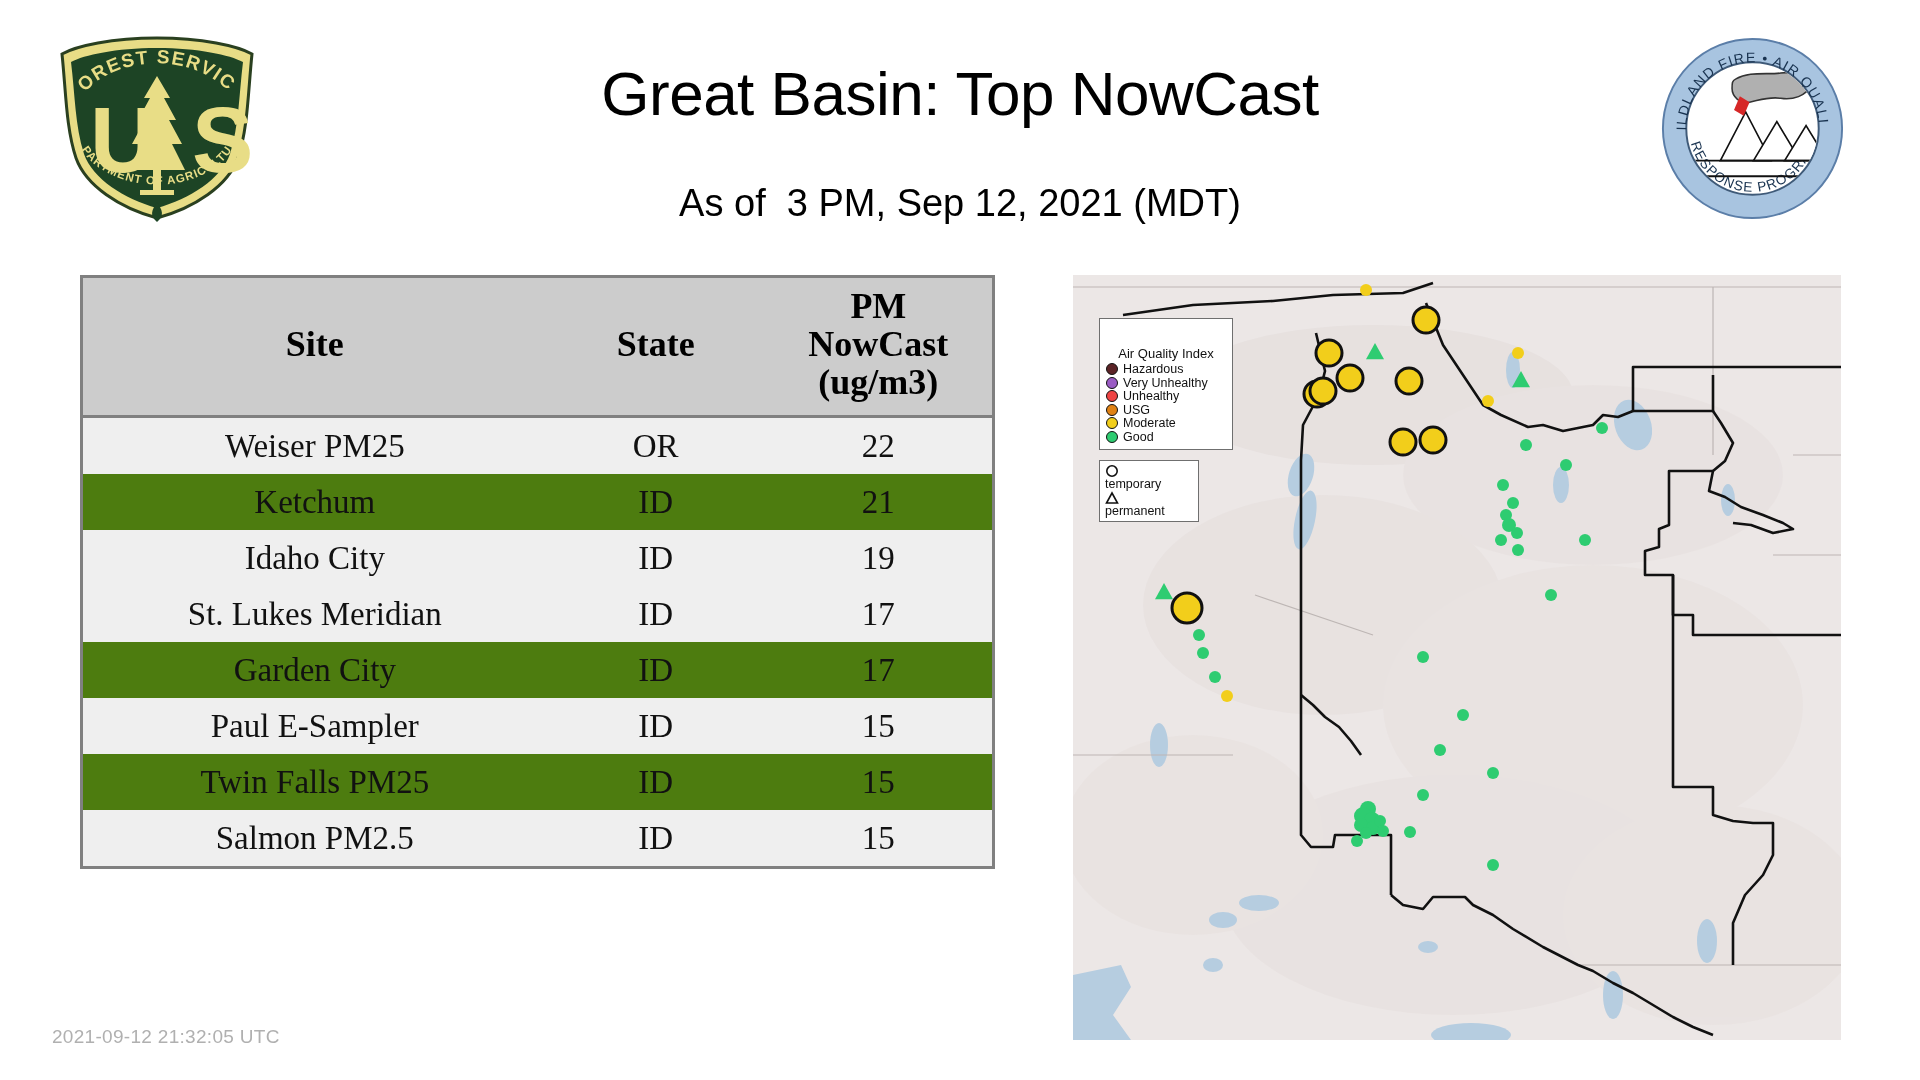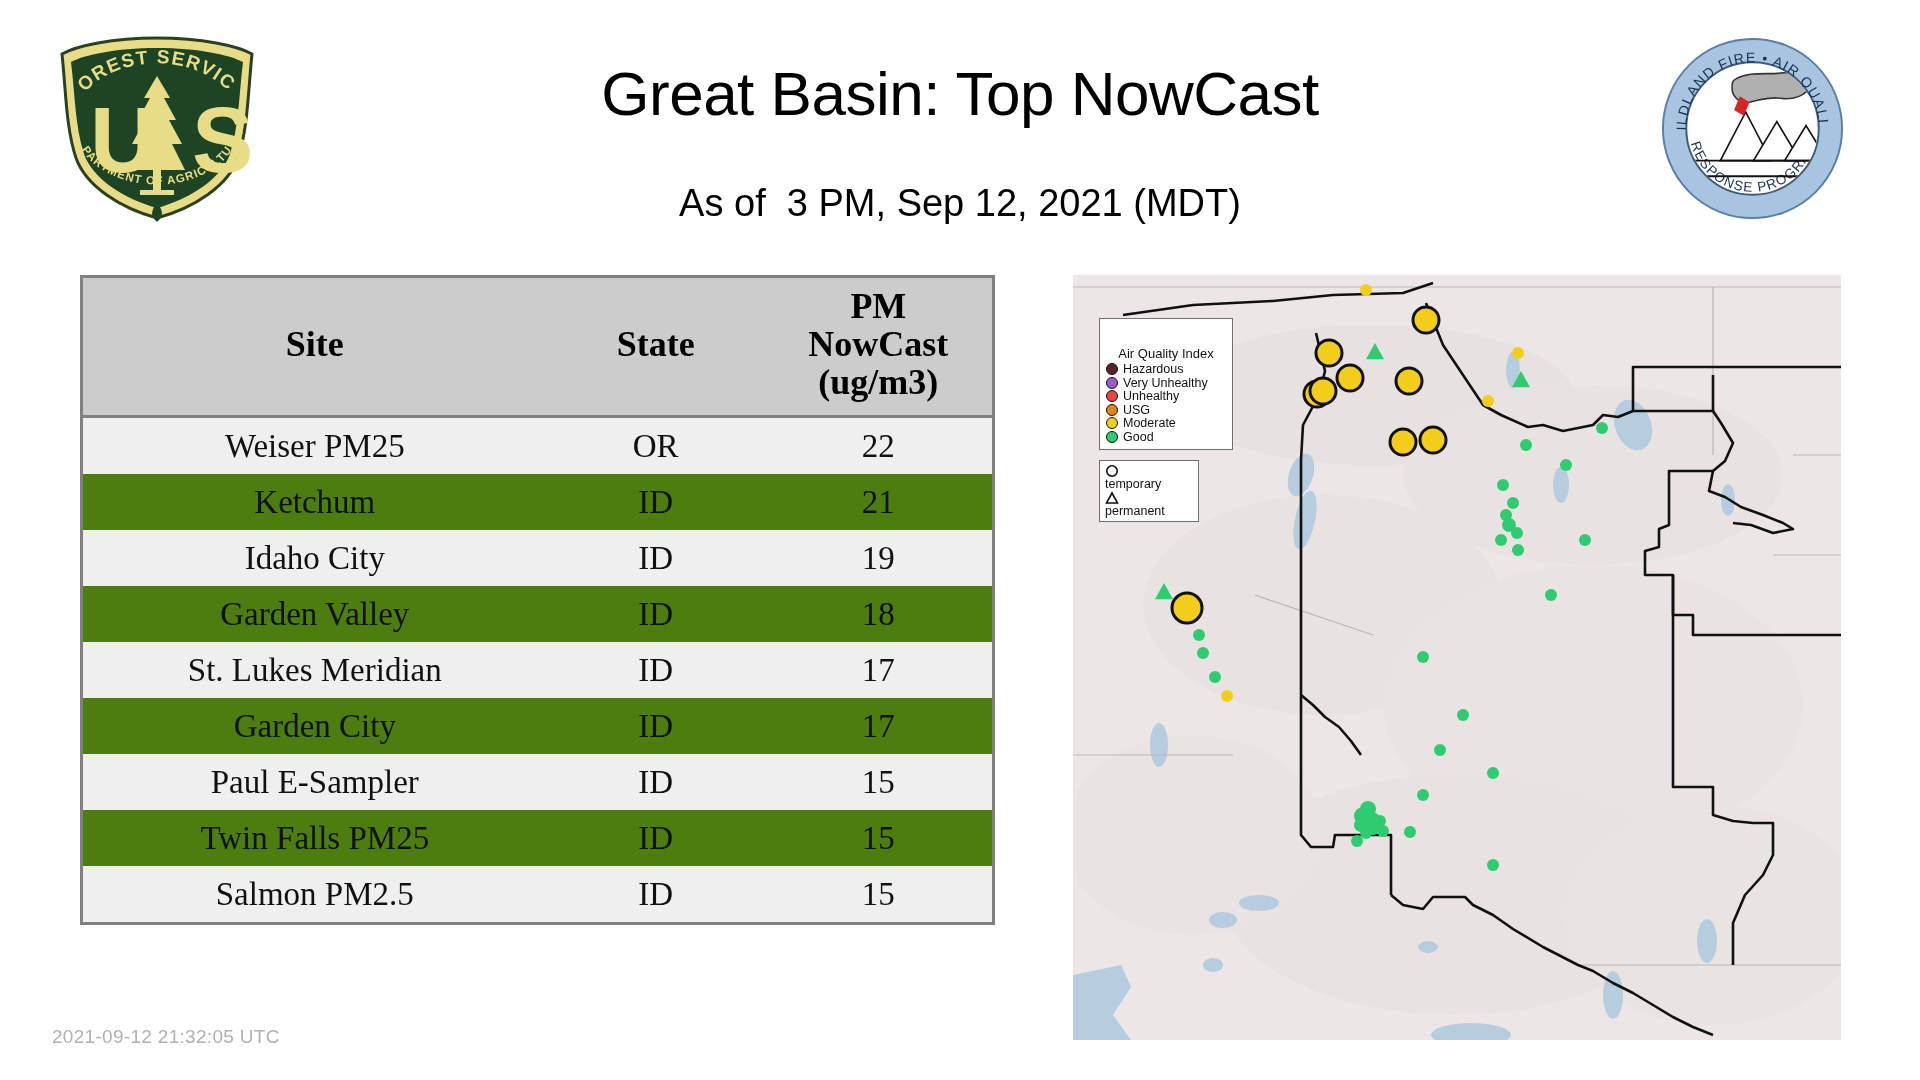--- a/index.html
+++ b/index.html
@@ -254,25 +254,20 @@
         </tr>
         <tr class="even">
           <td>Ketchum</td>
           <td>ID</td>
           <td>21</td>
         </tr>
         <tr class="odd">
           <td>Idaho City</td>
           <td>ID</td>
           <td>19</td>
-        </tr>
-        <tr class="even">
-          <td>Garden Valley</td>
-          <td>ID</td>
-          <td>18</td>
         </tr>
         <tr class="odd">
           <td>St. Lukes Meridian</td>
           <td>ID</td>
           <td>17</td>
         </tr>
         <tr class="even">
           <td>Garden City</td>
           <td>ID</td>
           <td>17</td>

